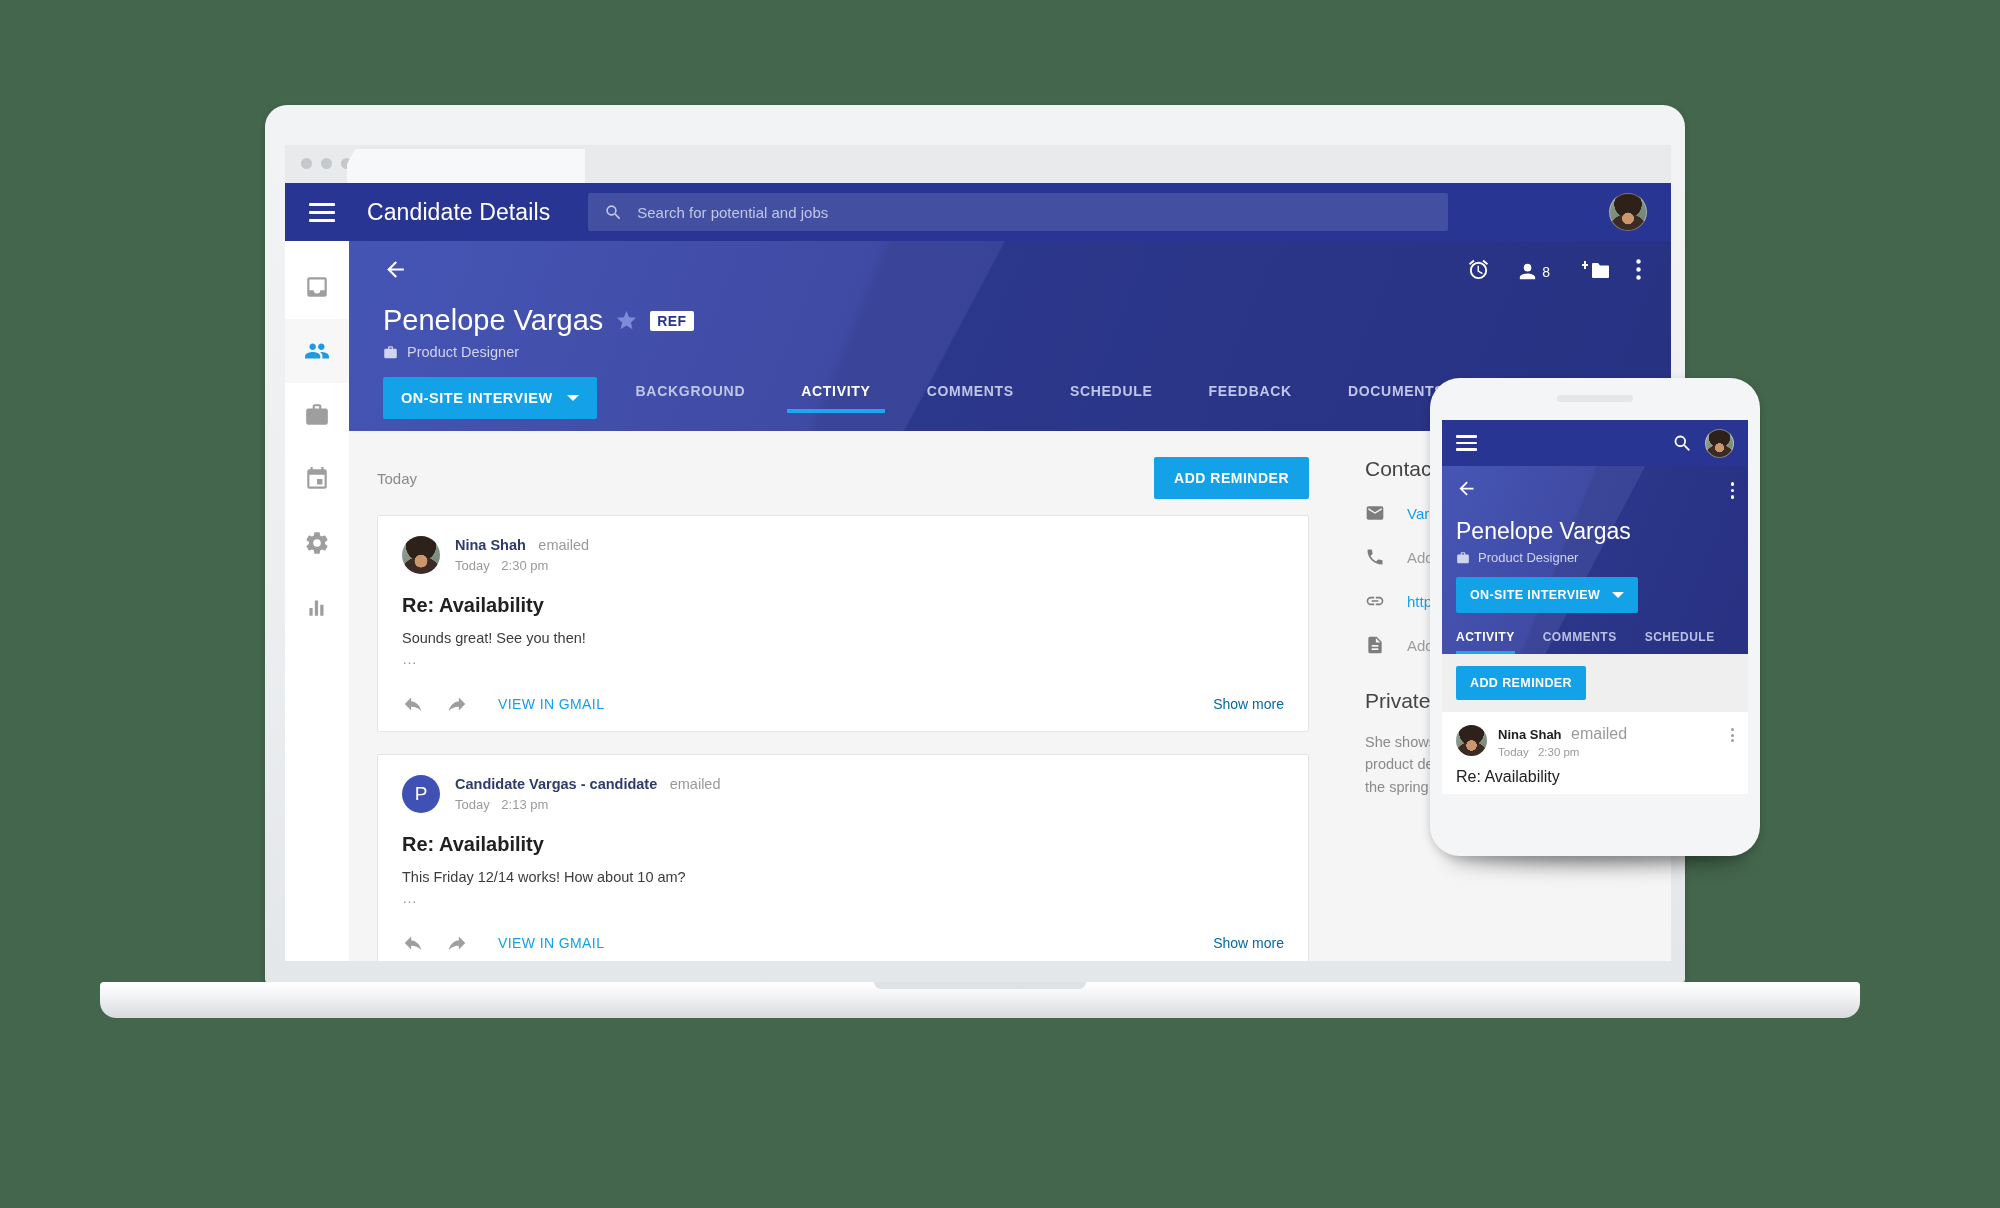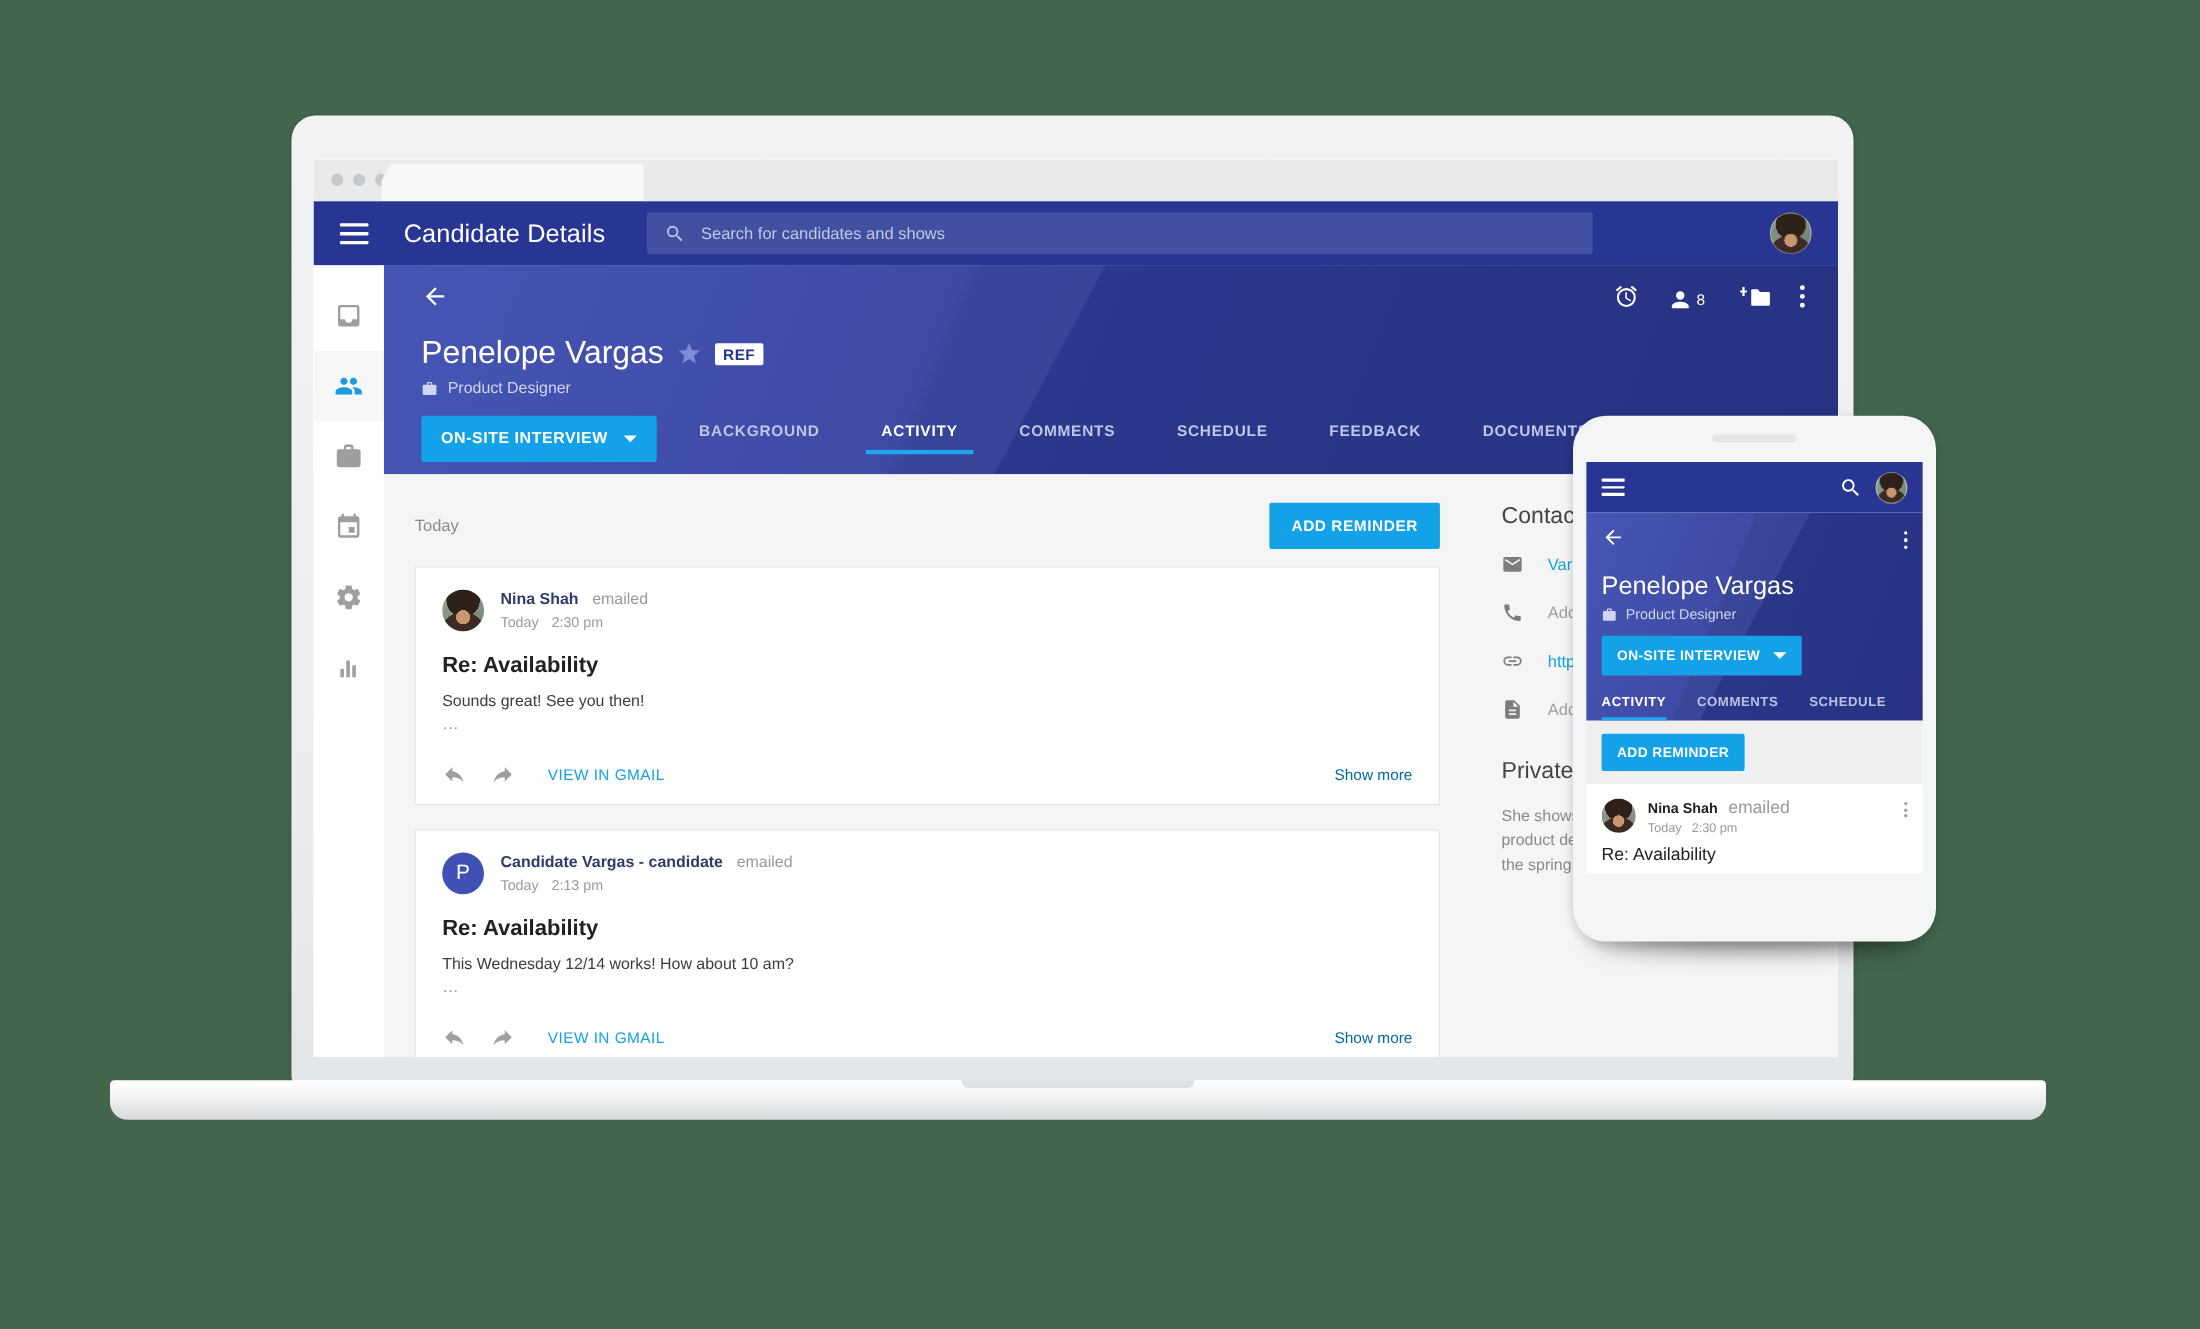--- a/index.html
+++ b/index.html
@@ -287,21 +287,21 @@
         <div class="hamburger">
             <i></i>
             <i></i>
             <i></i>
           </div>
         <div class="app-title">Candidate Details</div>
         <div class="searchbox">
           <svg width="19" height="19" viewBox="0 0 24 24">
             <path fill="#c3c7e4" d="M15.5 14h-.79l-.28-.27a6.5 6.5 0 10-.7.7l.27.28v.79l5 4.99L20.49 19l-4.99-5zm-6 0A4.5 4.5 0 1114 9.5 4.5 4.5 0 019.5 14z"></path>
           </svg>
-          <span class="ph">Search for candidates and shows</span>
+          <span class="ph">Search for potential and jobs</span>
         </div>
         <div class="avatar"></div>
       </div>
 
       <div class="app-body">
 
         <nav class="railnav">
           <div class="rail-item">
             <svg viewBox="0 0 24 24">
                 <path d="M19 3H5a2 2 0 00-2 2v14a2 2 0 002 2h14a2 2 0 002-2V5a2 2 0 00-2-2zm0 12h-4a3 3 0 01-6 0H5V5h14z"></path>
@@ -446,21 +446,21 @@
                       <span class="who">Candidate Vargas - candidate</span>
                       <span class="verb">emailed</span>
                     </div>
                     <div class="when">
                       <b>Today</b>
                       <span>2:13 pm</span>
                     </div>
                   </div>
                 </div>
                 <h2 class="subject">Re: Availability</h2>
-                <p class="snippet">This Wednesday 12/14 works! How about 10 am?</p>
+                <p class="snippet">This Friday 12/14 works! How about 10 am?</p>
                 <div class="ellip">…</div>
                 <div class="card-foot">
                   <svg width="22" height="22" viewBox="0 0 24 24">
                       <path d="M10 9V5l-7 7 7 7v-4.1c5 0 8.5 1.6 11 5.1-1-5-4-10-11-11z"></path>
                     </svg>
                   <svg width="22" height="22" viewBox="0 0 24 24">
                       <path d="M14 9V5l7 7-7 7v-4.1c-5 0-8.5 1.6-11 5.1 1-5 4-10 11-11z"></path>
                     </svg>
                   <span class="gmail-link">VIEW IN GMAIL</span>
                   <span class="showmore">Show more</span>

